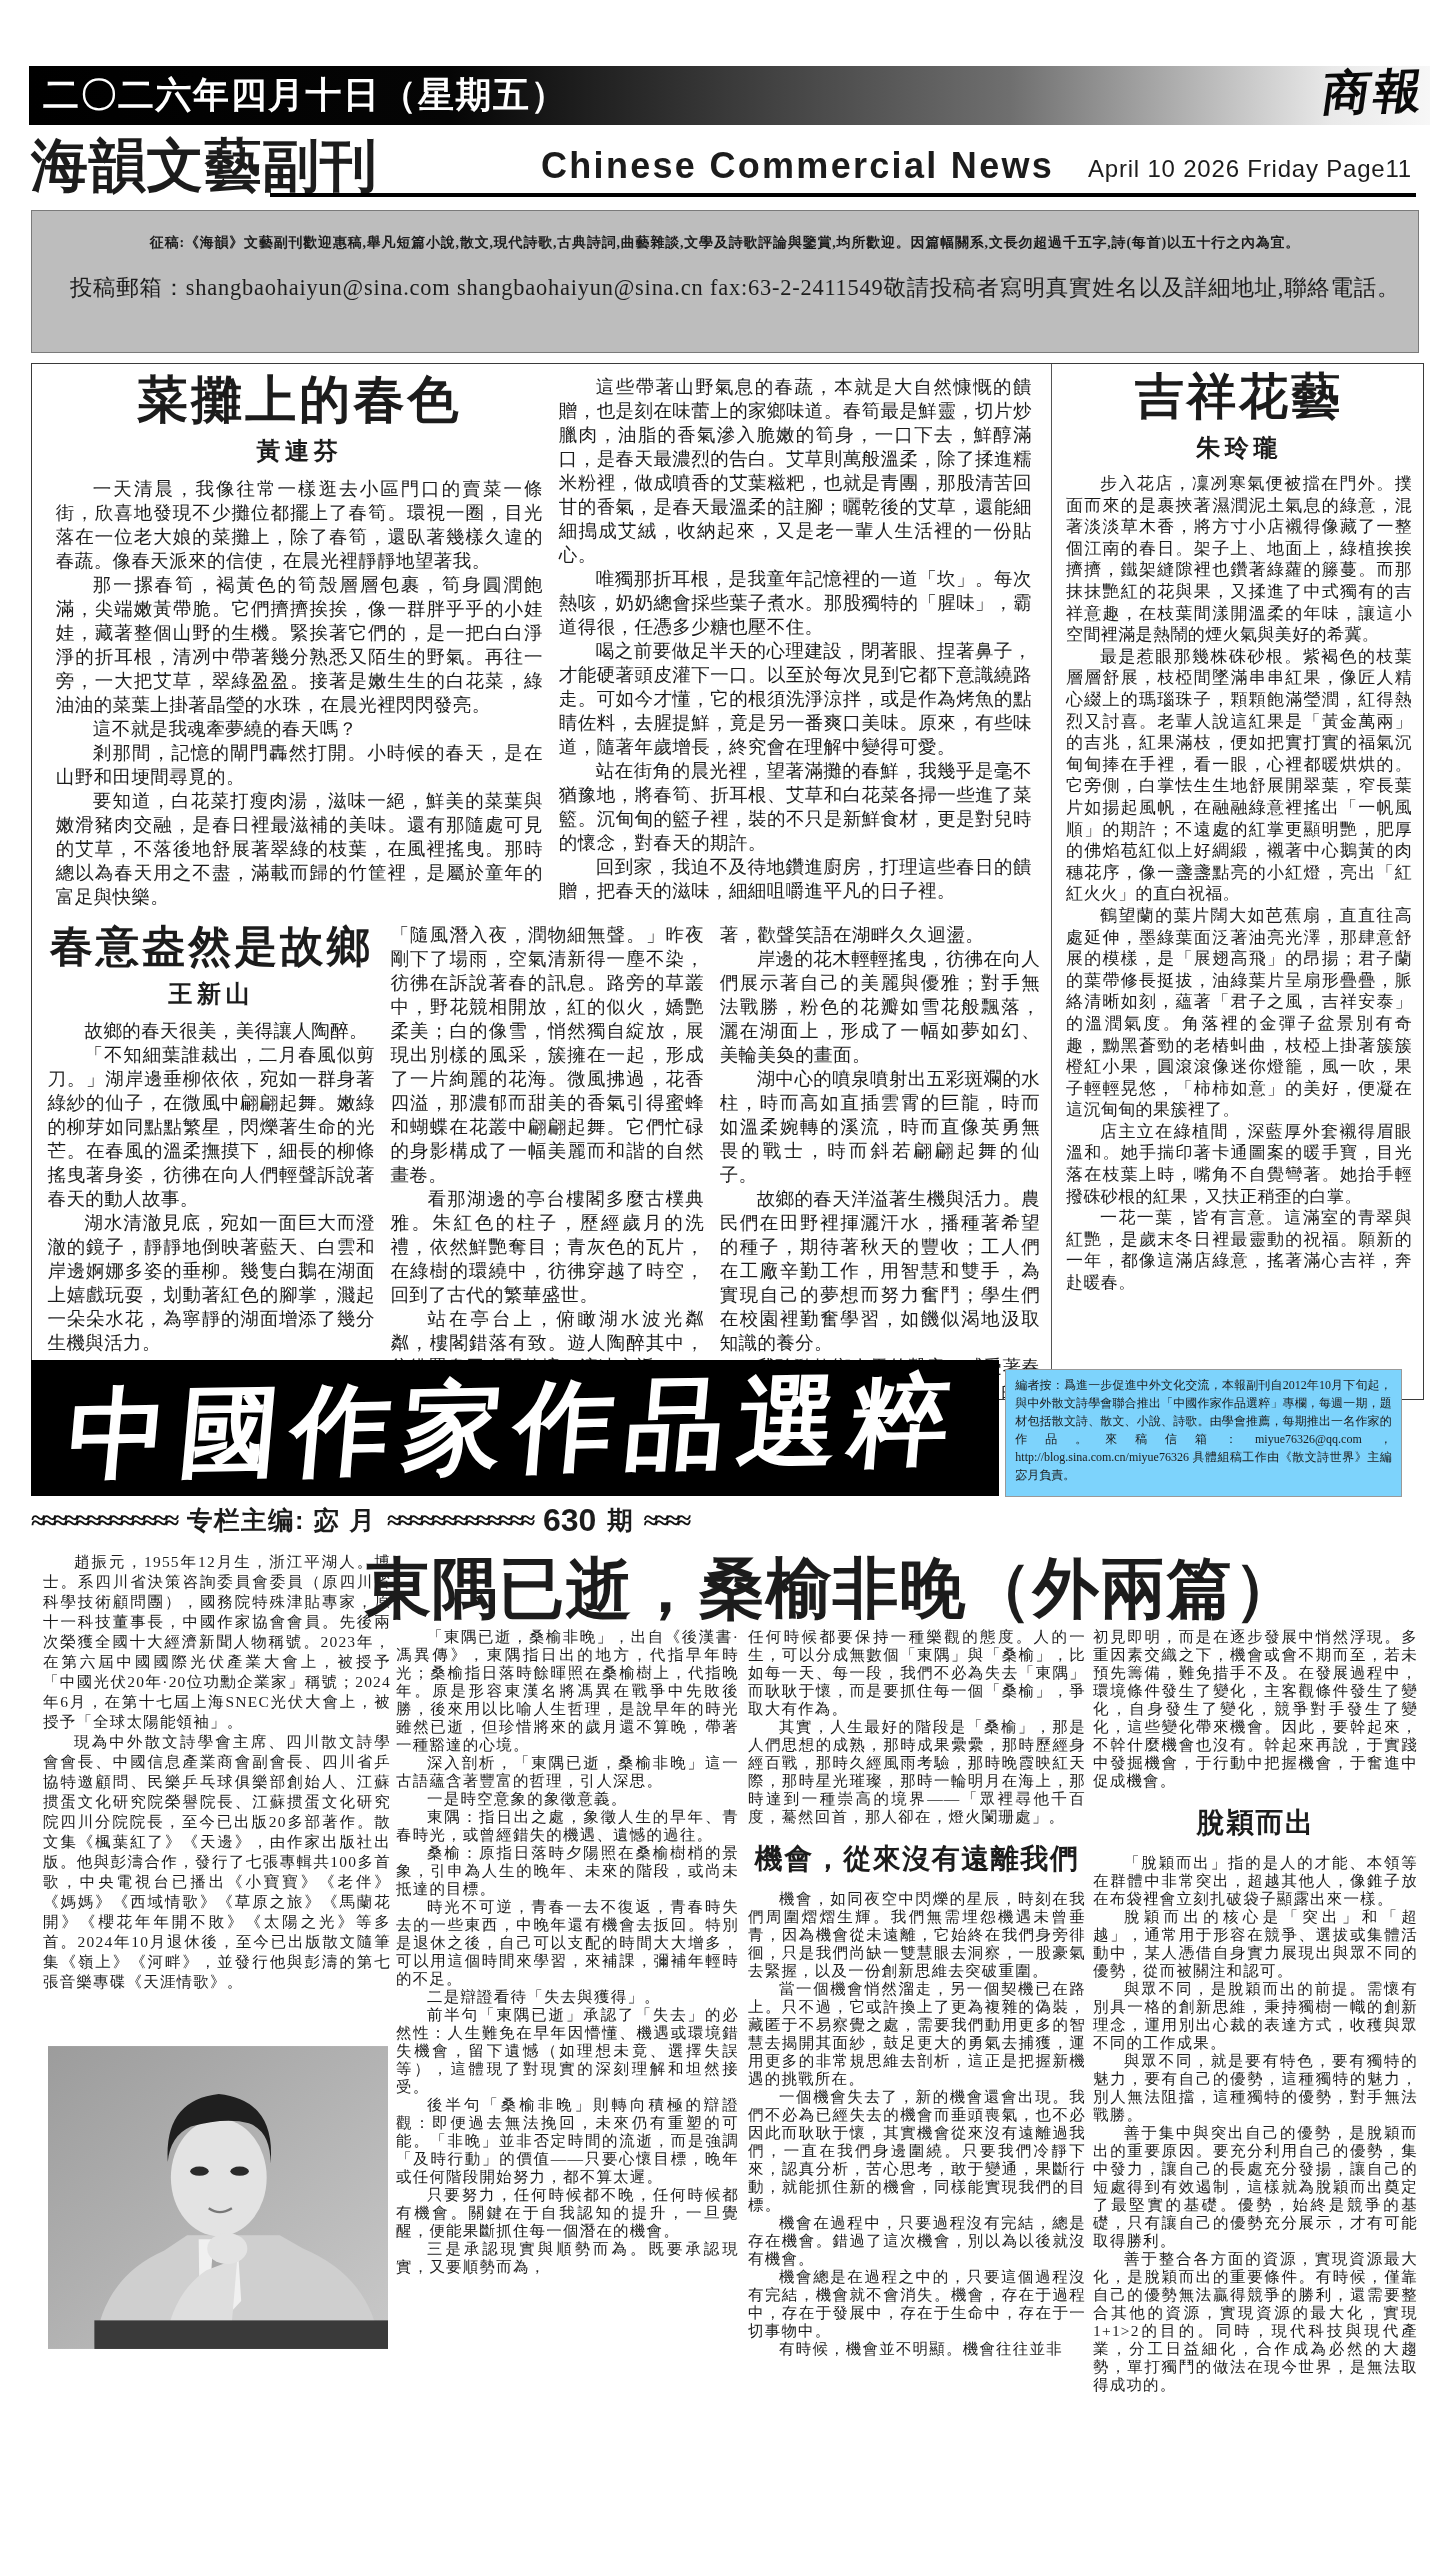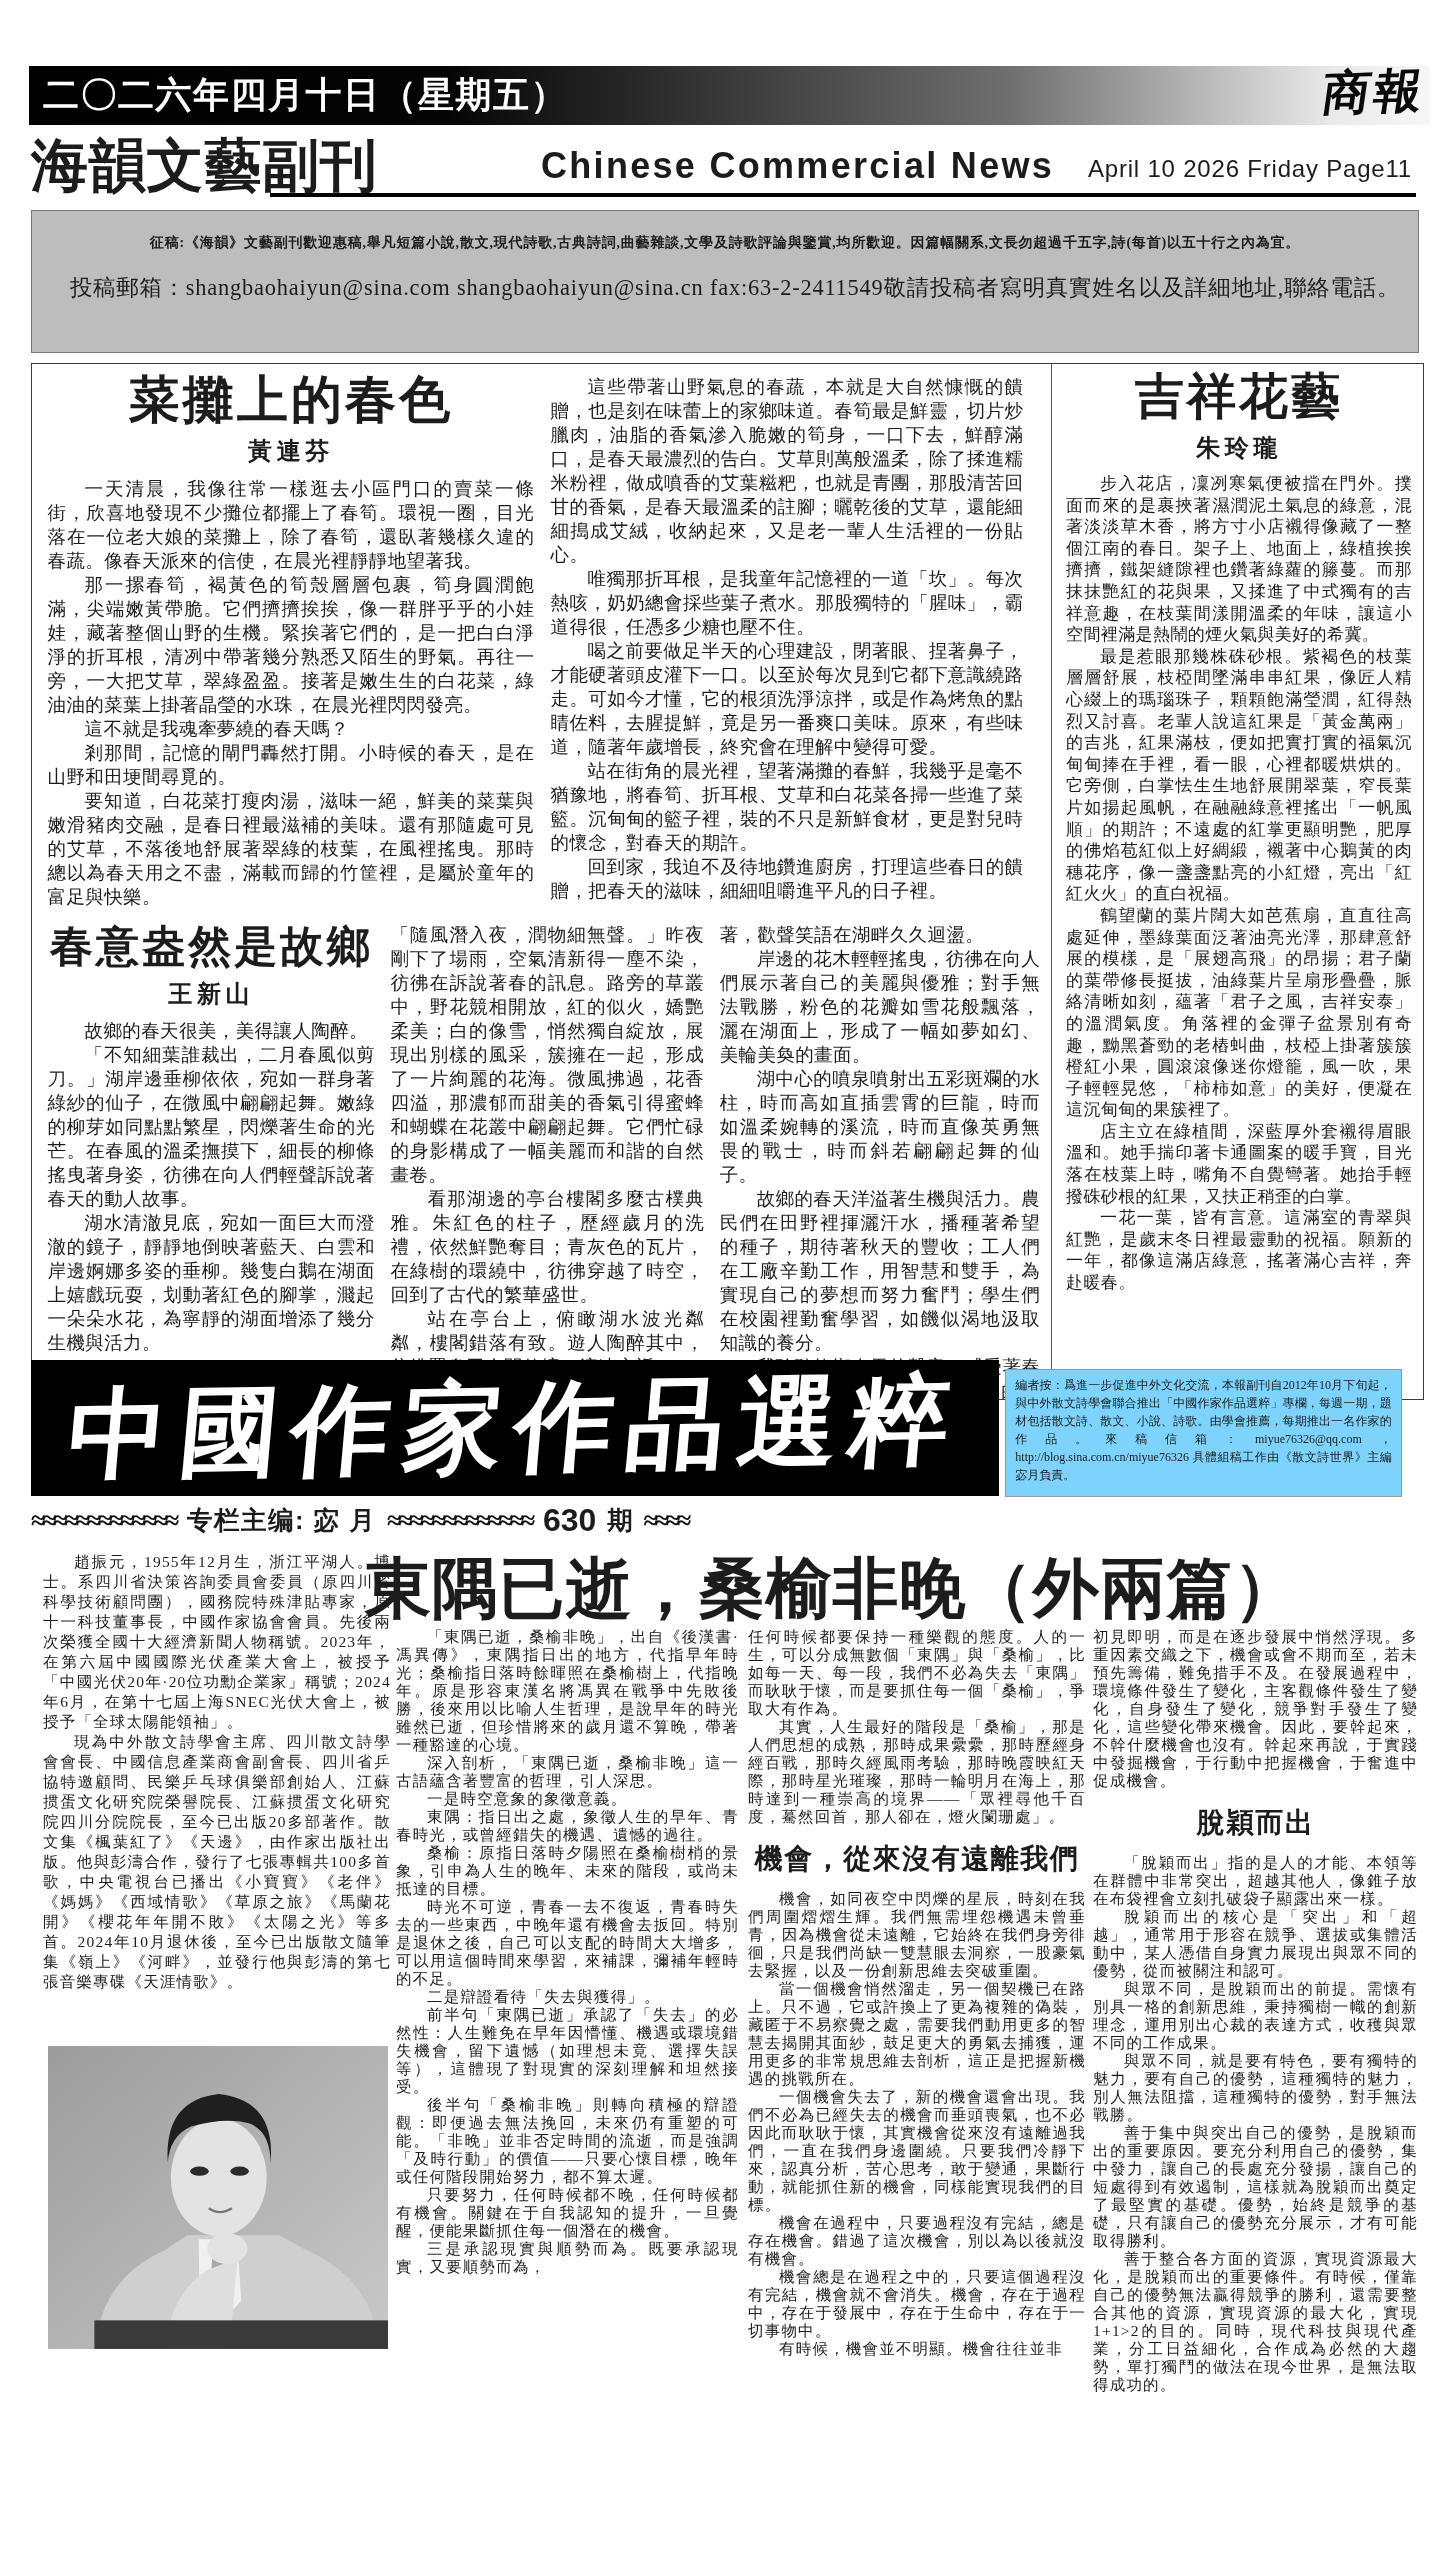--- a/index.html
+++ b/index.html
@@ -32,21 +32,21 @@
   .upperbox{position:absolute;left:31px;top:363px;width:1393px;height:1037px;
             border:1.5px solid #3a3a3a;box-sizing:border-box;display:flex;overflow:hidden;}
   .upper-left{width:1019px;padding:7.7px 10.8px 0 15.5px;box-sizing:border-box;}
   .upper-right{flex:1;border-left:1.5px solid #555;padding:6.2px 10.8px 0 14px;box-sizing:border-box;overflow:hidden;}
 
   .art-title{font-size:51px;font-weight:bold;text-align:center;letter-spacing:3.1px;line-height:1.1;}
   .art-title.small{font-size:43px;}
   .art-author{font-size:24px;font-weight:bold;text-align:center;margin:7.7px 0 9.3px 0;letter-spacing:4.6px;}
   .upper-right .art-title{font-size:49px;}
 
-  .a1{display:flex;gap:16px;}
+  .a1{display:flex;gap:16px;justify-content:center;}
   .a1 .c1{width:487px;}
   .a1 .c2{width:473px;padding-top:3.1px;}
   .a2{display:flex;gap:15.5px;margin-top:14px;}
   .a2 .c1{width:332px;}
   .a2 .c2{width:318px;}
   .a2 .c3{width:325px;}
 
   .upara p{margin:0;font-size:18.5px;line-height:24px;text-align:justify;text-indent:2em;letter-spacing:0.4px;}
   .upper-right .upara p{font-size:17px;line-height:21.6px;}
   .upara p.cont{text-indent:0;}

